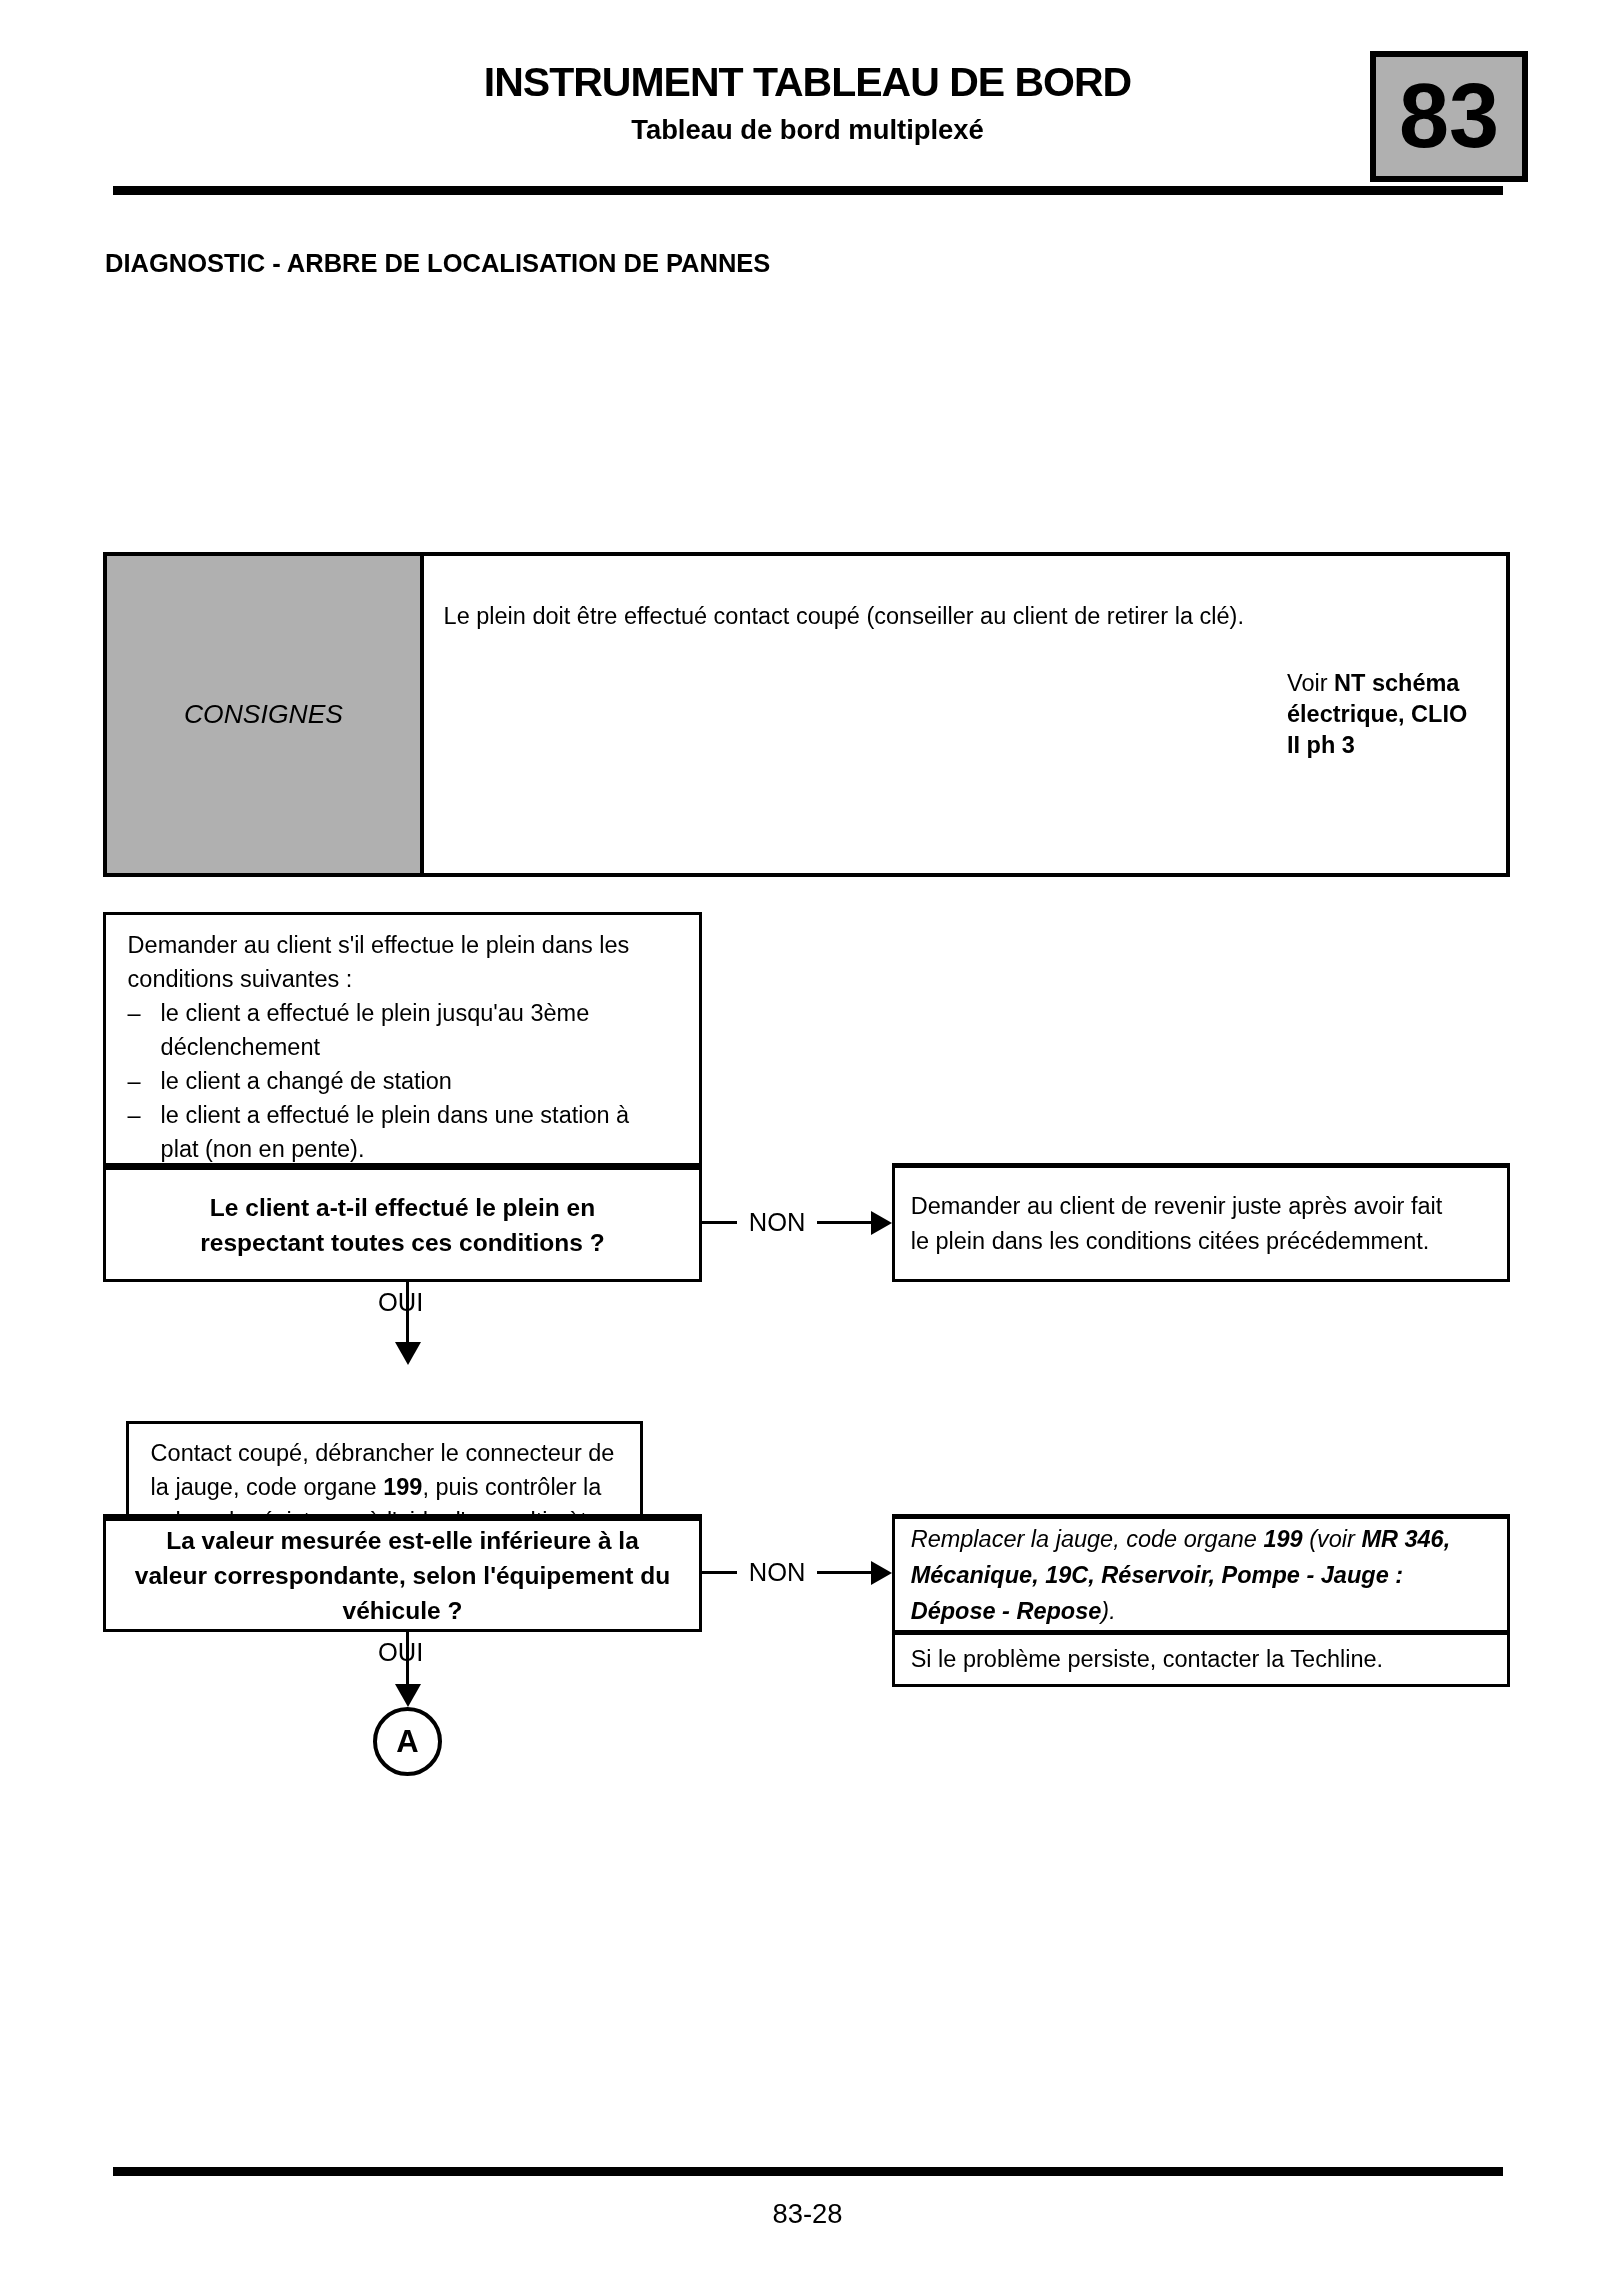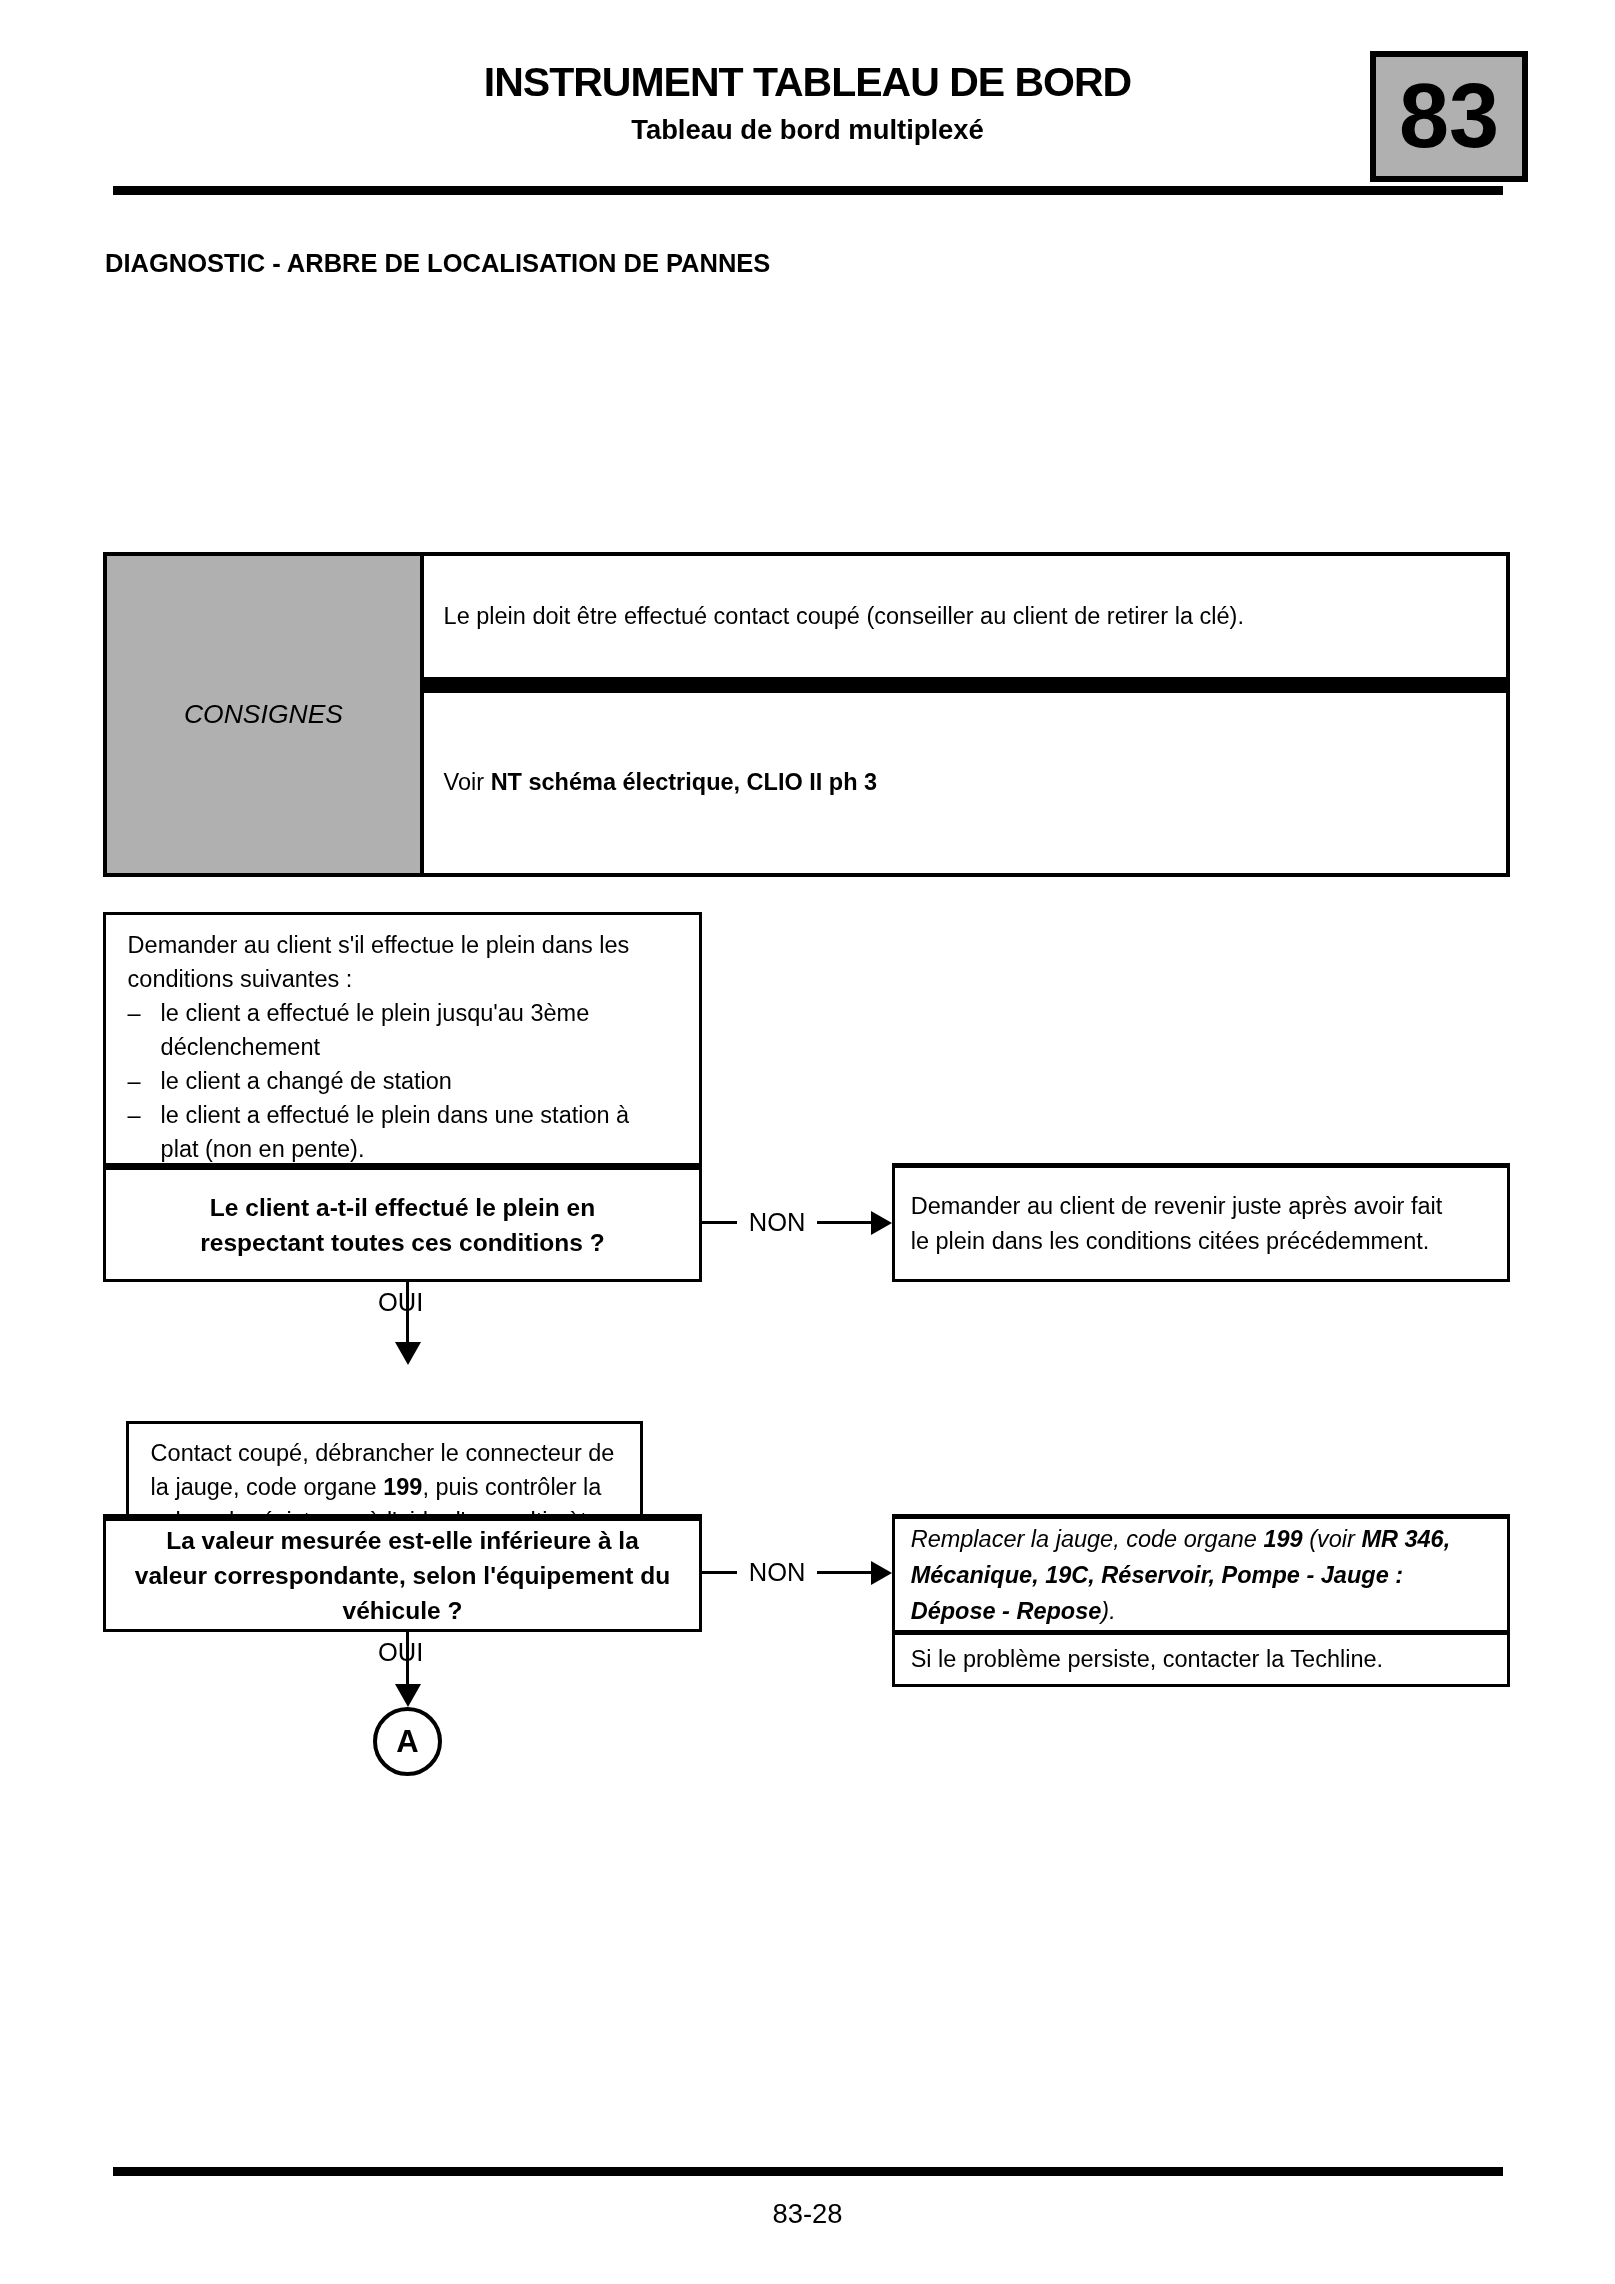--- a/index.html
+++ b/index.html
@@ -43,21 +43,21 @@
   
   .consignes-table {
     position:absolute; left:103px; top:552px; width:1407px; height:325px;
     border:4.9px solid #000; box-sizing:border-box; display:flex; background:#fff;
   }
   .consignes-label-cell {
     width:317px; flex:0 0 317px; border-right:4.9px solid #000; box-sizing:border-box;
     background:#b0b0b0; display:flex; align-items:center; justify-content:center;
     font-size:26.5px; font-weight:normal; font-style:italic;
   }
-  .consignes-rows { flex:1; display:flex; flex-direction:column; }
+  .consignes-rows { flex:1; display:flex; }
   .c-row {
     display:flex; align-items:center; padding-left:19.6px; padding-right:23.5px;
     font-size:23.5px; line-height:31px;
   }
   .c-row.r1 { height:121px; }
   .c-row.r2 { height:85px; }
   .c-row.r3 { flex:1; }
   .c-sep { height:7.8px; background:#000; }
 
   

